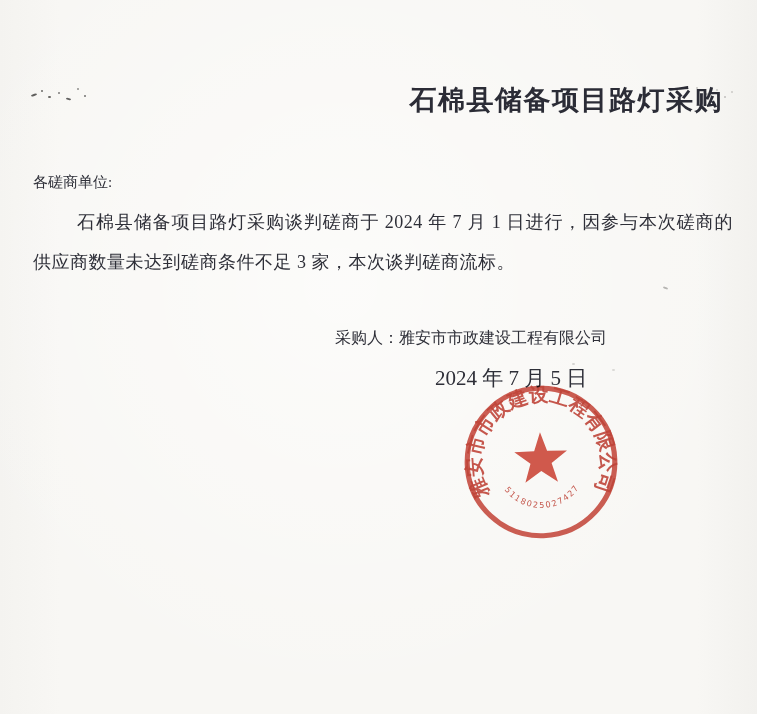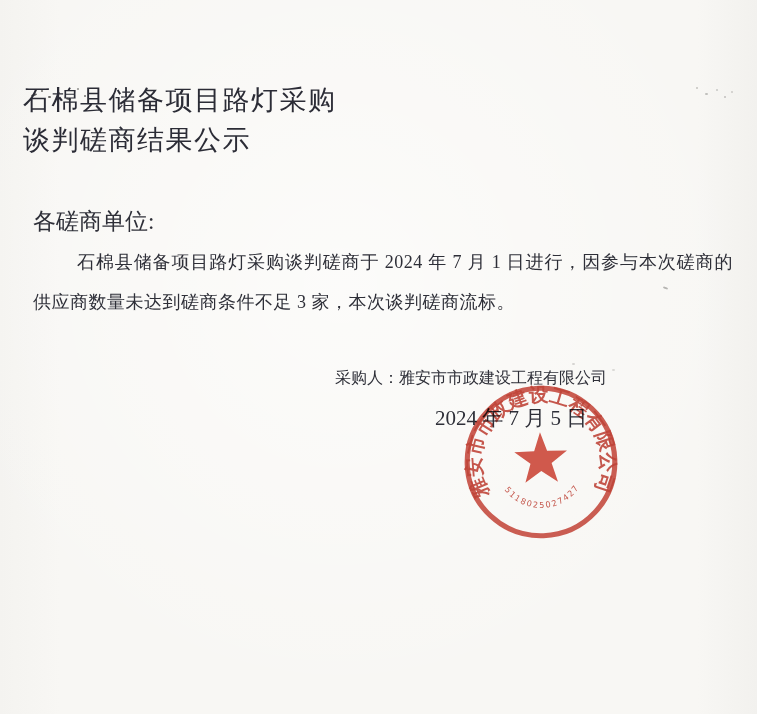--- a/index.html
+++ b/index.html
@@ -15,28 +15,28 @@
       linear-gradient(to right, #f4f3f0 0%, #f8f7f4 8%, #f8f7f4 92%, #f2f1ee 100%),
       #f7f6f3;
   }
   .doc{
     position:relative;
     padding:80px 24px 0 33px;
     color:#2e2f38;
   }
   .title{
     width:700px;margin:0 0 0 -10px;
-    text-align:left;
+    text-align:right;
     font-size:27px;line-height:40px;
-    font-weight:normal;letter-spacing:1.5px;
+    font-weight:bold;letter-spacing:1.5px;
     color:#2b2c36;
   }
   .salutation{
     margin:42px 0 0 0;
-    font-size:23px;line-height:40px;
+    font-size:15px;line-height:40px;
   }
   .para{
     margin:0;
     font-size:18px;line-height:40px;
     text-align:justify;
     text-indent:44px;
     letter-spacing:.5px;
   }
   .purchaser-line{
     margin:36px 0 0 302px;
@@ -88,21 +88,20 @@
   <i class="speck s10"></i>
   <i class="speck s11"></i>
   <i class="speck s12"></i>
   <i class="speck s13"></i>
   <i class="speck s14"></i>
   <i class="speck s15"></i>
 
   <div class="doc">
     <h1 class="title">
       <span style="display:block">石棉县储备项目路灯采购</span>
-      <span style="display:block">谈判磋商结果公示</span>
     </h1>
 
     <p class="salutation">各磋商单位:</p>
 
     <p class="para">石棉县储备项目路灯采购谈判磋商于 2024 年 7 月 1 日进行，因参与本次磋商的供应商数量未达到磋商条件不足 3 家，本次谈判磋商流标。</p>
 
 
     <p class="purchaser-line"><span>采购人：</span><span>雅安市市政建设工程有限公司</span></p>
 
     <p class="date-line">2024 年 7 月 5 日</p>

